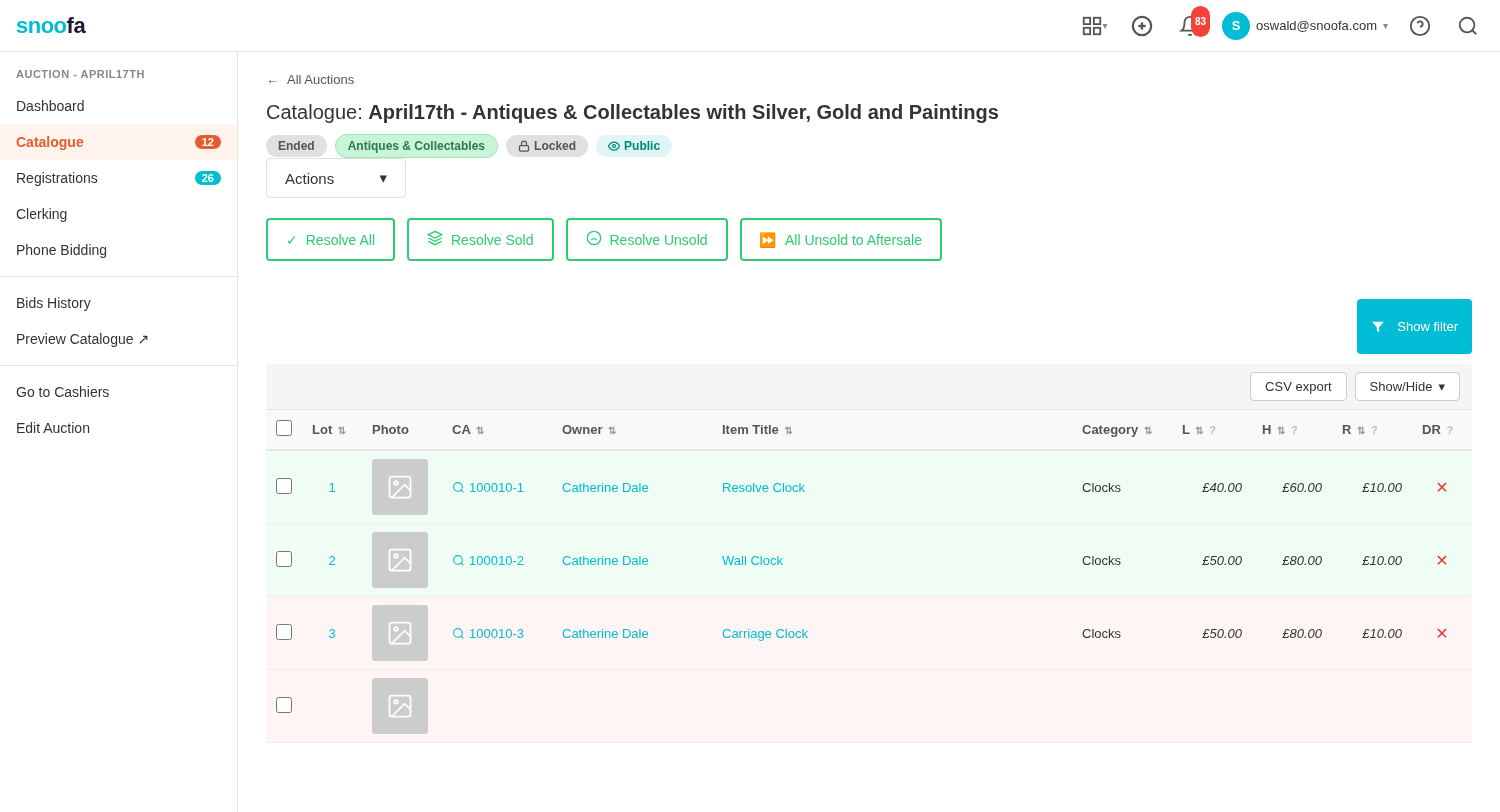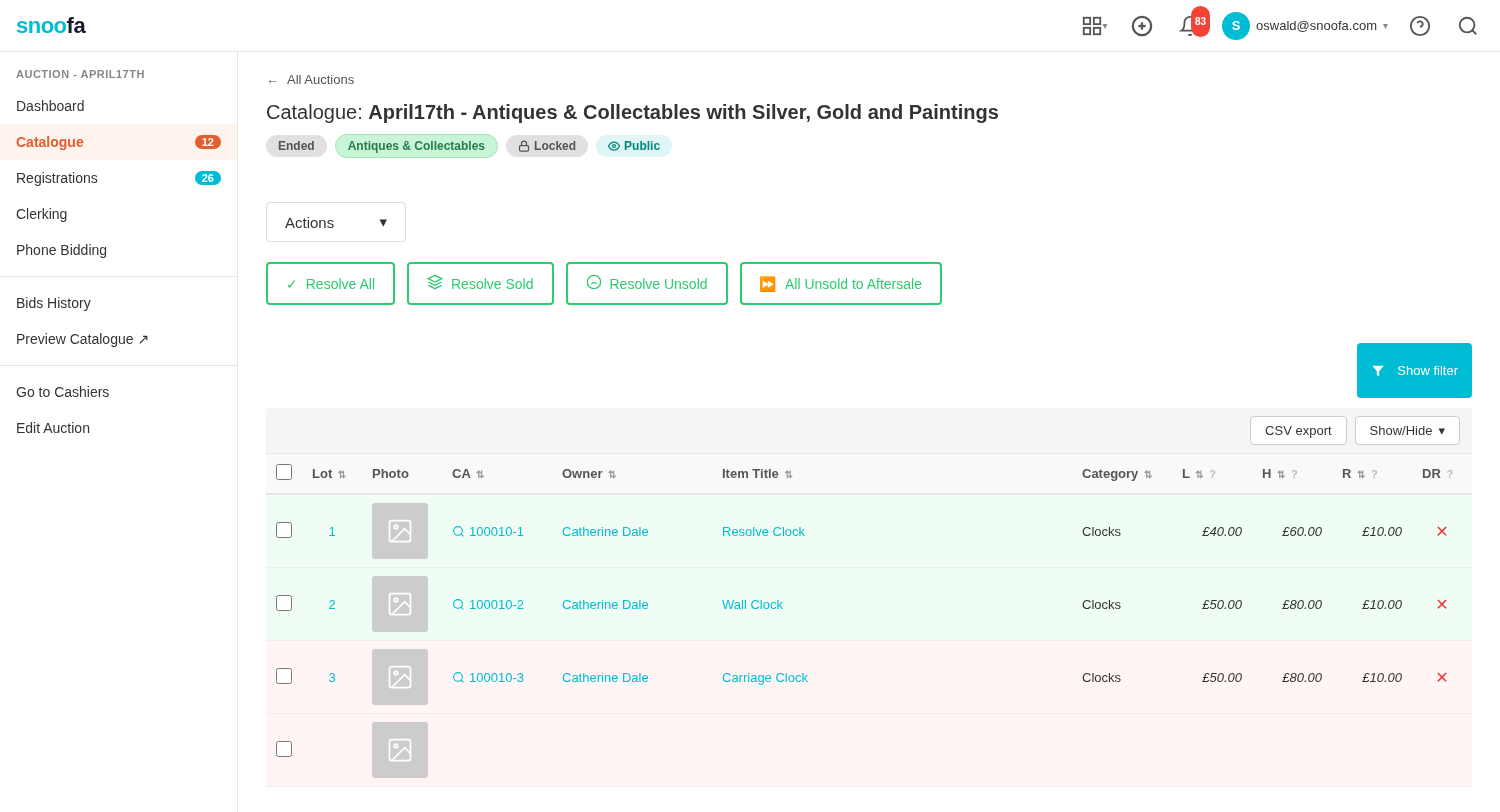--- a/index.html
+++ b/index.html
@@ -200,21 +200,20 @@
       gap: 8px;
       border: 1px solid #ddd;
       border-radius: 4px;
       padding: 10px 18px;
       background: #fff;
       cursor: pointer;
       font-size: 15px;
       color: #333;
       min-width: 140px;
       justify-content: space-between;
-      margin-top: 44px;
     }
 
     
     .action-buttons-row {
       display: flex;
       gap: 12px;
       margin-bottom: 28px;
       flex-wrap: wrap;
     }
     .action-btn {

